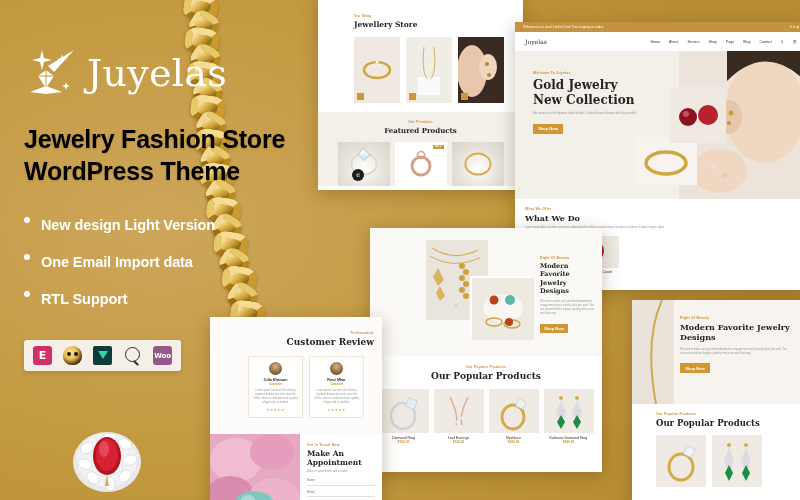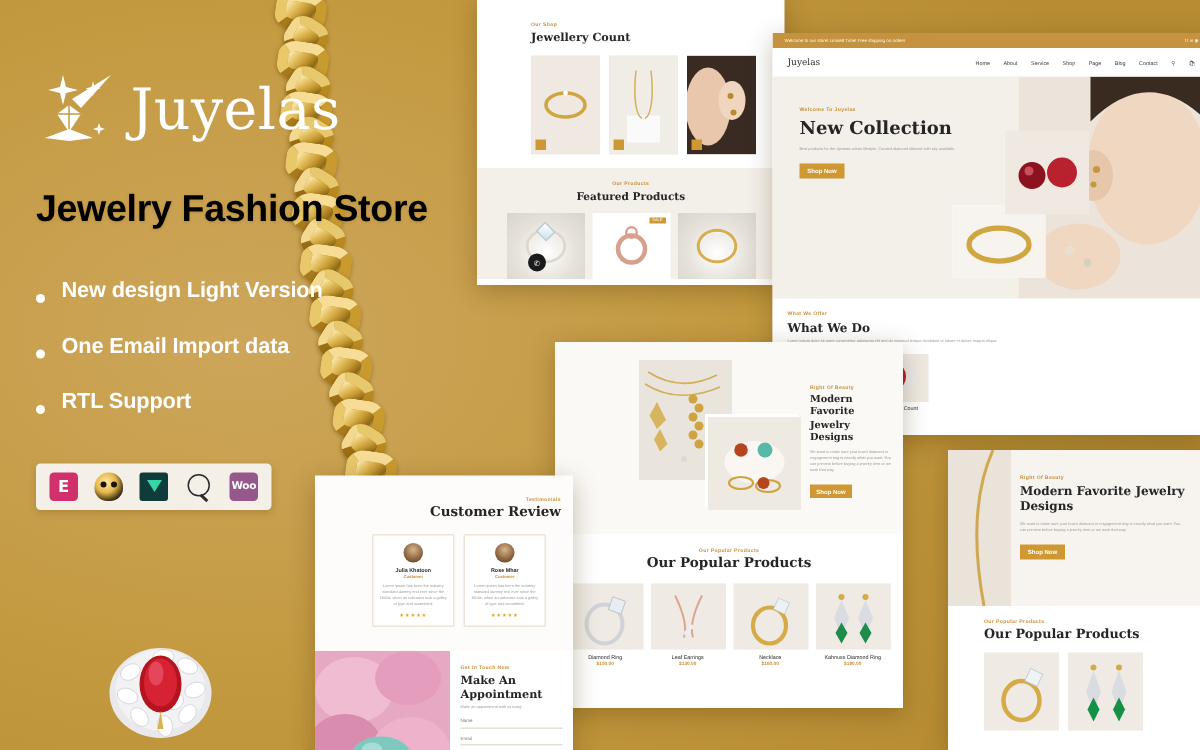--- a/index.html
+++ b/index.html
@@ -50,21 +50,21 @@
   }
 
   .headline {
     font-size:25px; line-height:1.26; color:#000000;
     font-weight:700; letter-spacing:-.2px; margin-bottom:30px;
     text-shadow:0 1px 2px rgba(120,80,0,.25);
   }
 
   .features { list-style:none; }
   .features li {
-    display:flex; align-items:flex-end; gap:11px;
+    display:flex; align-items:flex-start; gap:11px;
     font-size:14.5px; font-weight:700; color:#ffffff;
     margin-bottom:21px; letter-spacing:-.1px;
   }
   .dot { width:6px; height:6px; border-radius:50%; background:#fff; flex:none; }
 
   .badges {
     margin-top:12px;
     background:#f4f0e8;
     border-radius:3px;
     padding:6px 9px;
@@ -228,20 +228,21 @@
         <path d="M38 6 L39 10 L43 11 L39 12 L38 16 L37 12 L33 11 L37 10 Z" fill="#ffffff"></path>
         <path d="M42 34 L43 37 L46 38 L43 39 L42 42 L41 39 L38 38 L41 37 Z" fill="#ffffff"></path>
         <path d="M24 18 L50 2 L30 24 Z" fill="#ffffff"></path>
       </svg>
     </div>
     <div class="logo-text">Juyelas</div>
   </div>
 
   <div class="headline">
     <div>Jewelry Fashion Store</div>
+    <div>WordPress Theme</div>
   </div>
 
   <ul class="features">
     <li>
       <span class="dot"></span>
       <span>New design Light Version</span>
     </li>
     <li>
       <span class="dot"></span>
       <span>One Email Import data</span>
@@ -280,21 +281,21 @@
     <ellipse cx="52" cy="44" rx="14" ry="19" fill="#b31420"></ellipse>
     <ellipse cx="52" cy="43" rx="11" ry="16" fill="#d62232"></ellipse>
     <ellipse cx="49" cy="37" rx="5" ry="8" fill="#e8536a" opacity=".75"></ellipse>
     <path d="M52 62 L54 74 L50 74 Z" fill="#d8b24e"></path>
   </svg>
 </div>
 
 <div class="panel" id="p-shop">
   <div style="padding:16px 0 0 36px;">
     <div class="sec-sub" style="text-align:left;">Our Shop</div>
-    <div class="sec-title" style="text-align:left;font-size:7.5px;margin-top:2px;">Jewellery Count</div>
+    <div class="sec-title" style="text-align:left;font-size:7.5px;margin-top:2px;">Jewellery Store</div>
   </div>
   <div style="display:flex;gap:6px;padding:8px 0 0 36px;">
     <div class="thumb" style="width:46px;height:66px;">
       <svg viewBox="0 0 46 66" width="46" height="66">
           <rect width="46" height="66" fill="#efe9e1"></rect>
           <ellipse cx="23" cy="33" rx="13" ry="8" fill="none" stroke="#cfa63f" stroke-width="2.4"></ellipse>
           <circle cx="23" cy="25" r="1.6" fill="#fff"></circle>
         </svg>
       <div style="position:absolute;left:3px;bottom:3px;width:7px;height:7px;background:#cf9833;"></div>
     </div>
@@ -362,20 +363,21 @@
       <span>Contact</span>
       <span>⚲</span>
       <span>🛍</span>
     </div>
   </div>
 
   <div style="position:relative;height:148px;background:#f3efe9;">
     <div style="position:absolute;left:18px;top:20px;width:125px;">
       <div class="sec-sub" style="text-align:left;">Welcome To Juyelas</div>
       <div class="sec-title" style="text-align:left;font-size:12px;line-height:1.22;margin-top:3px;">
+        <div>Gold Jewelry</div>
         <div>New Collection</div>
       </div>
       <div class="lorem" style="margin-top:5px;width:108px;">Best products for the dynamic urban lifestyle. Curated diamond ultimate with sky available.</div>
       <div class="btn-gold" style="margin-top:7px;width:30px;height:10px;">Shop Now</div>
     </div>
 
     <div style="position:absolute;right:0;top:0;width:128px;height:148px;overflow:hidden;">
       <svg viewBox="0 0 128 148" width="128" height="148">
         <rect width="128" height="148" fill="#ece4da"></rect>
         <ellipse cx="86" cy="60" rx="40" ry="52" fill="#f0d7c1"></ellipse>

